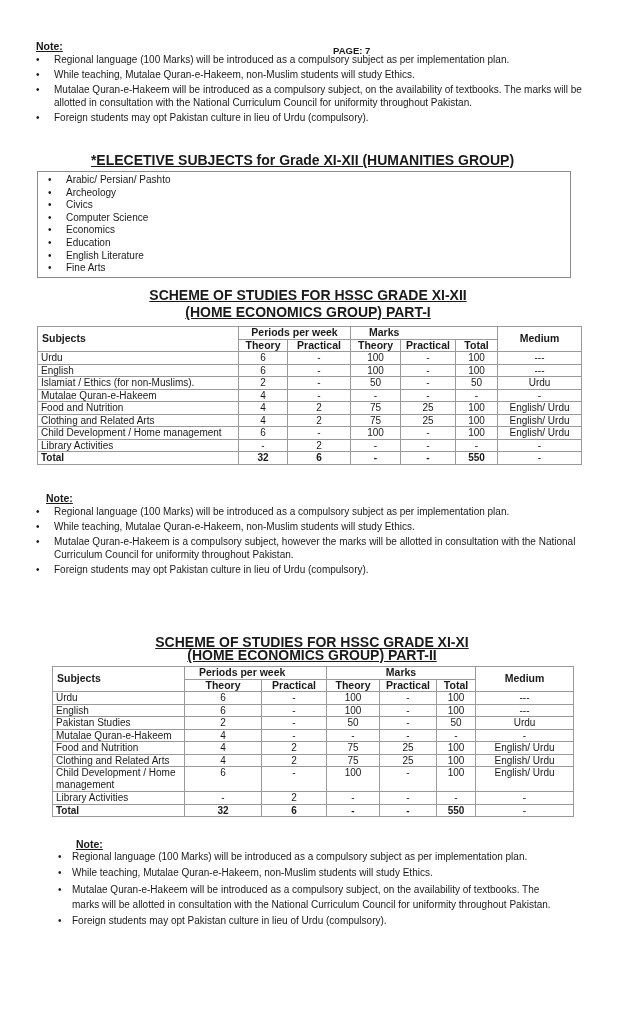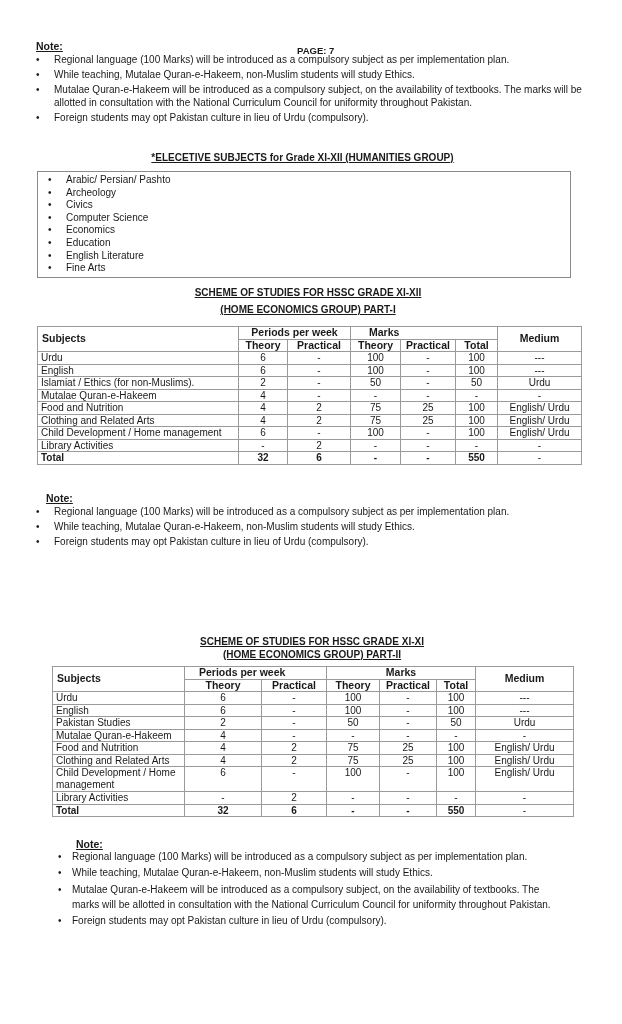--- a/index.html
+++ b/index.html
@@ -1,24 +1,24 @@
 <!DOCTYPE html>
 <html><head>
 <meta charset="utf-8">
 <style>
   html, body { margin:0; padding:0; background:#ffffff; }
   body { width:622px; height:1024px; position:relative; overflow:hidden;
          font-family:"Liberation Sans", sans-serif; color:#1a1a1a; }
   .abs { position:absolute; }
   .note-title { font-size:10.5px; font-weight:bold; text-decoration:underline; }
-  .page-label { font-size:9.5px; font-weight:bold; }
+  .page-label { font-size:9.5px; font-weight:bold;margin-left:36px; }
   ul.bullets { list-style:none; margin:0; padding:0; }
   ul.bullets li { position:relative; font-size:10px; line-height:12.5px; margin-bottom:2.5px; padding-left:20px; }
   ul.bullets li::before { content:"\2022"; position:absolute; left:2px; top:0; font-size:10px; }
-  .section-title { font-size:10px; font-weight:bold; text-decoration:underline; text-align:center; }
+  .section-title { font-size:14px; font-weight:bold; text-decoration:underline; text-align:center; }
   .elective-box { border:1px solid #8a8a8a; display:flex; }
   .elective-col { border-right:1px solid #8a8a8a; padding:2px 8px 0 0; box-sizing:border-box; }
   .elective-col:last-child { border-right:none; }
   .elective-col ul { list-style:none; margin:0; padding:0; }
   .elective-col li { position:relative; font-size:10px; line-height:12.6px; padding-left:28px; }
   .elective-col li::before { content:"\2022"; position:absolute; left:10px; top:0; }
   .elective-col.mid li { line-height:14.4px; }
   .elective-col li.sub::before { content:""; }
   table.scheme { border-collapse:collapse; position:absolute; table-layout:fixed; }
   table.scheme td, table.scheme th { border:1px solid #9a9a9a; font-size:10px; padding:0 3px; line-height:11.5px; height:11.5px; text-align:center; font-weight:normal; }
@@ -166,20 +166,21 @@
         <td>550</td>
         <td class="med">-</td>
       </tr>
     </tbody>
 </table>
 
 <div class="abs note-title" style="left:46px; top:492px;">Note:</div>
 <ul class="abs bullets" style="left:34px; top:506px; width:550px;">
   <li>Regional language (100 Marks) will be introduced as a compulsory subject as per implementation plan.</li>
   <li>While teaching, Mutalae Quran-e-Hakeem, non-Muslim students will study Ethics.</li>
+  <li>Mutalae Quran-e-Hakeem is a compulsory subject, however the marks will be allotted in consultation with the National Curriculum Council for uniformity throughout Pakistan.</li>
   <li>Foreign students may opt Pakistan culture in lieu of Urdu (compulsory).</li>
 </ul>
 
 <div class="abs section-title" style="left:52px; top:636px; width:520px; line-height:12px;">SCHEME OF STUDIES FOR HSSC GRADE XI-XI</div>
 <div class="abs section-title" style="left:52px; top:649px; width:520px; line-height:12px;">(HOME ECONOMICS GROUP) PART-II</div>
 
 <table class="scheme" style="left:52px; top:666px; width:521px;">
   <colgroup>
     <col style="width:132px">
       <col style="width:77px">

